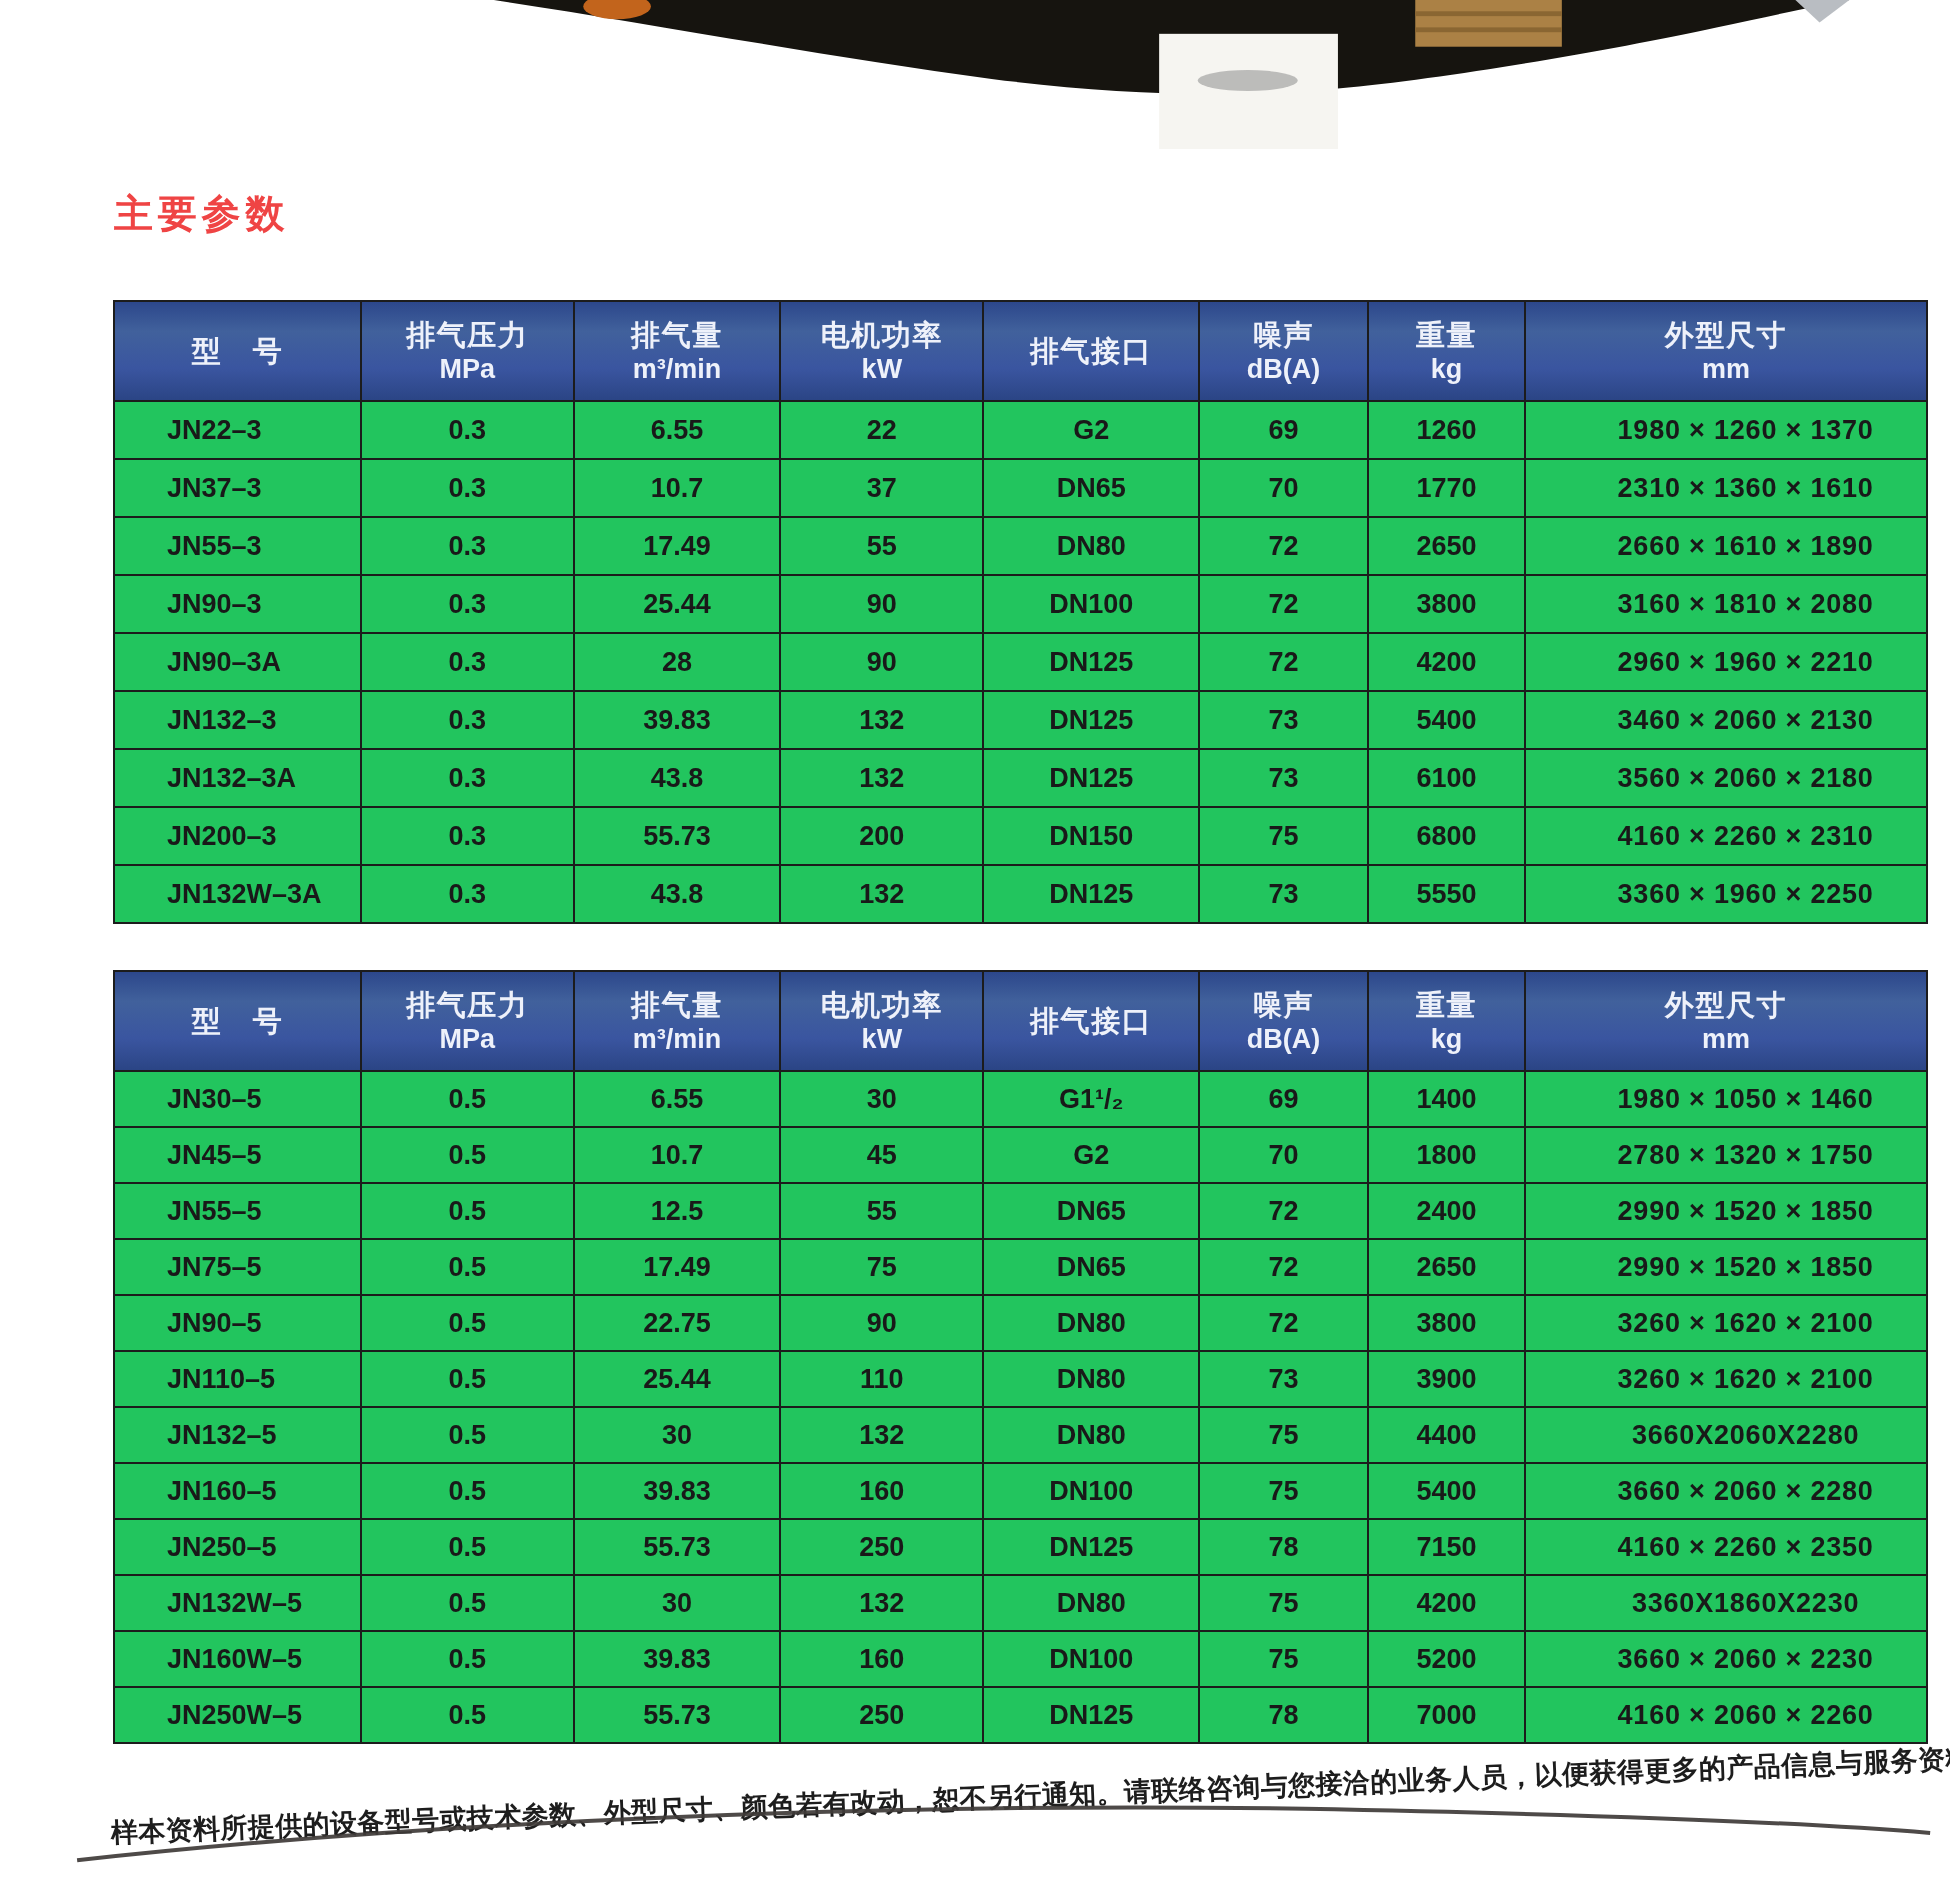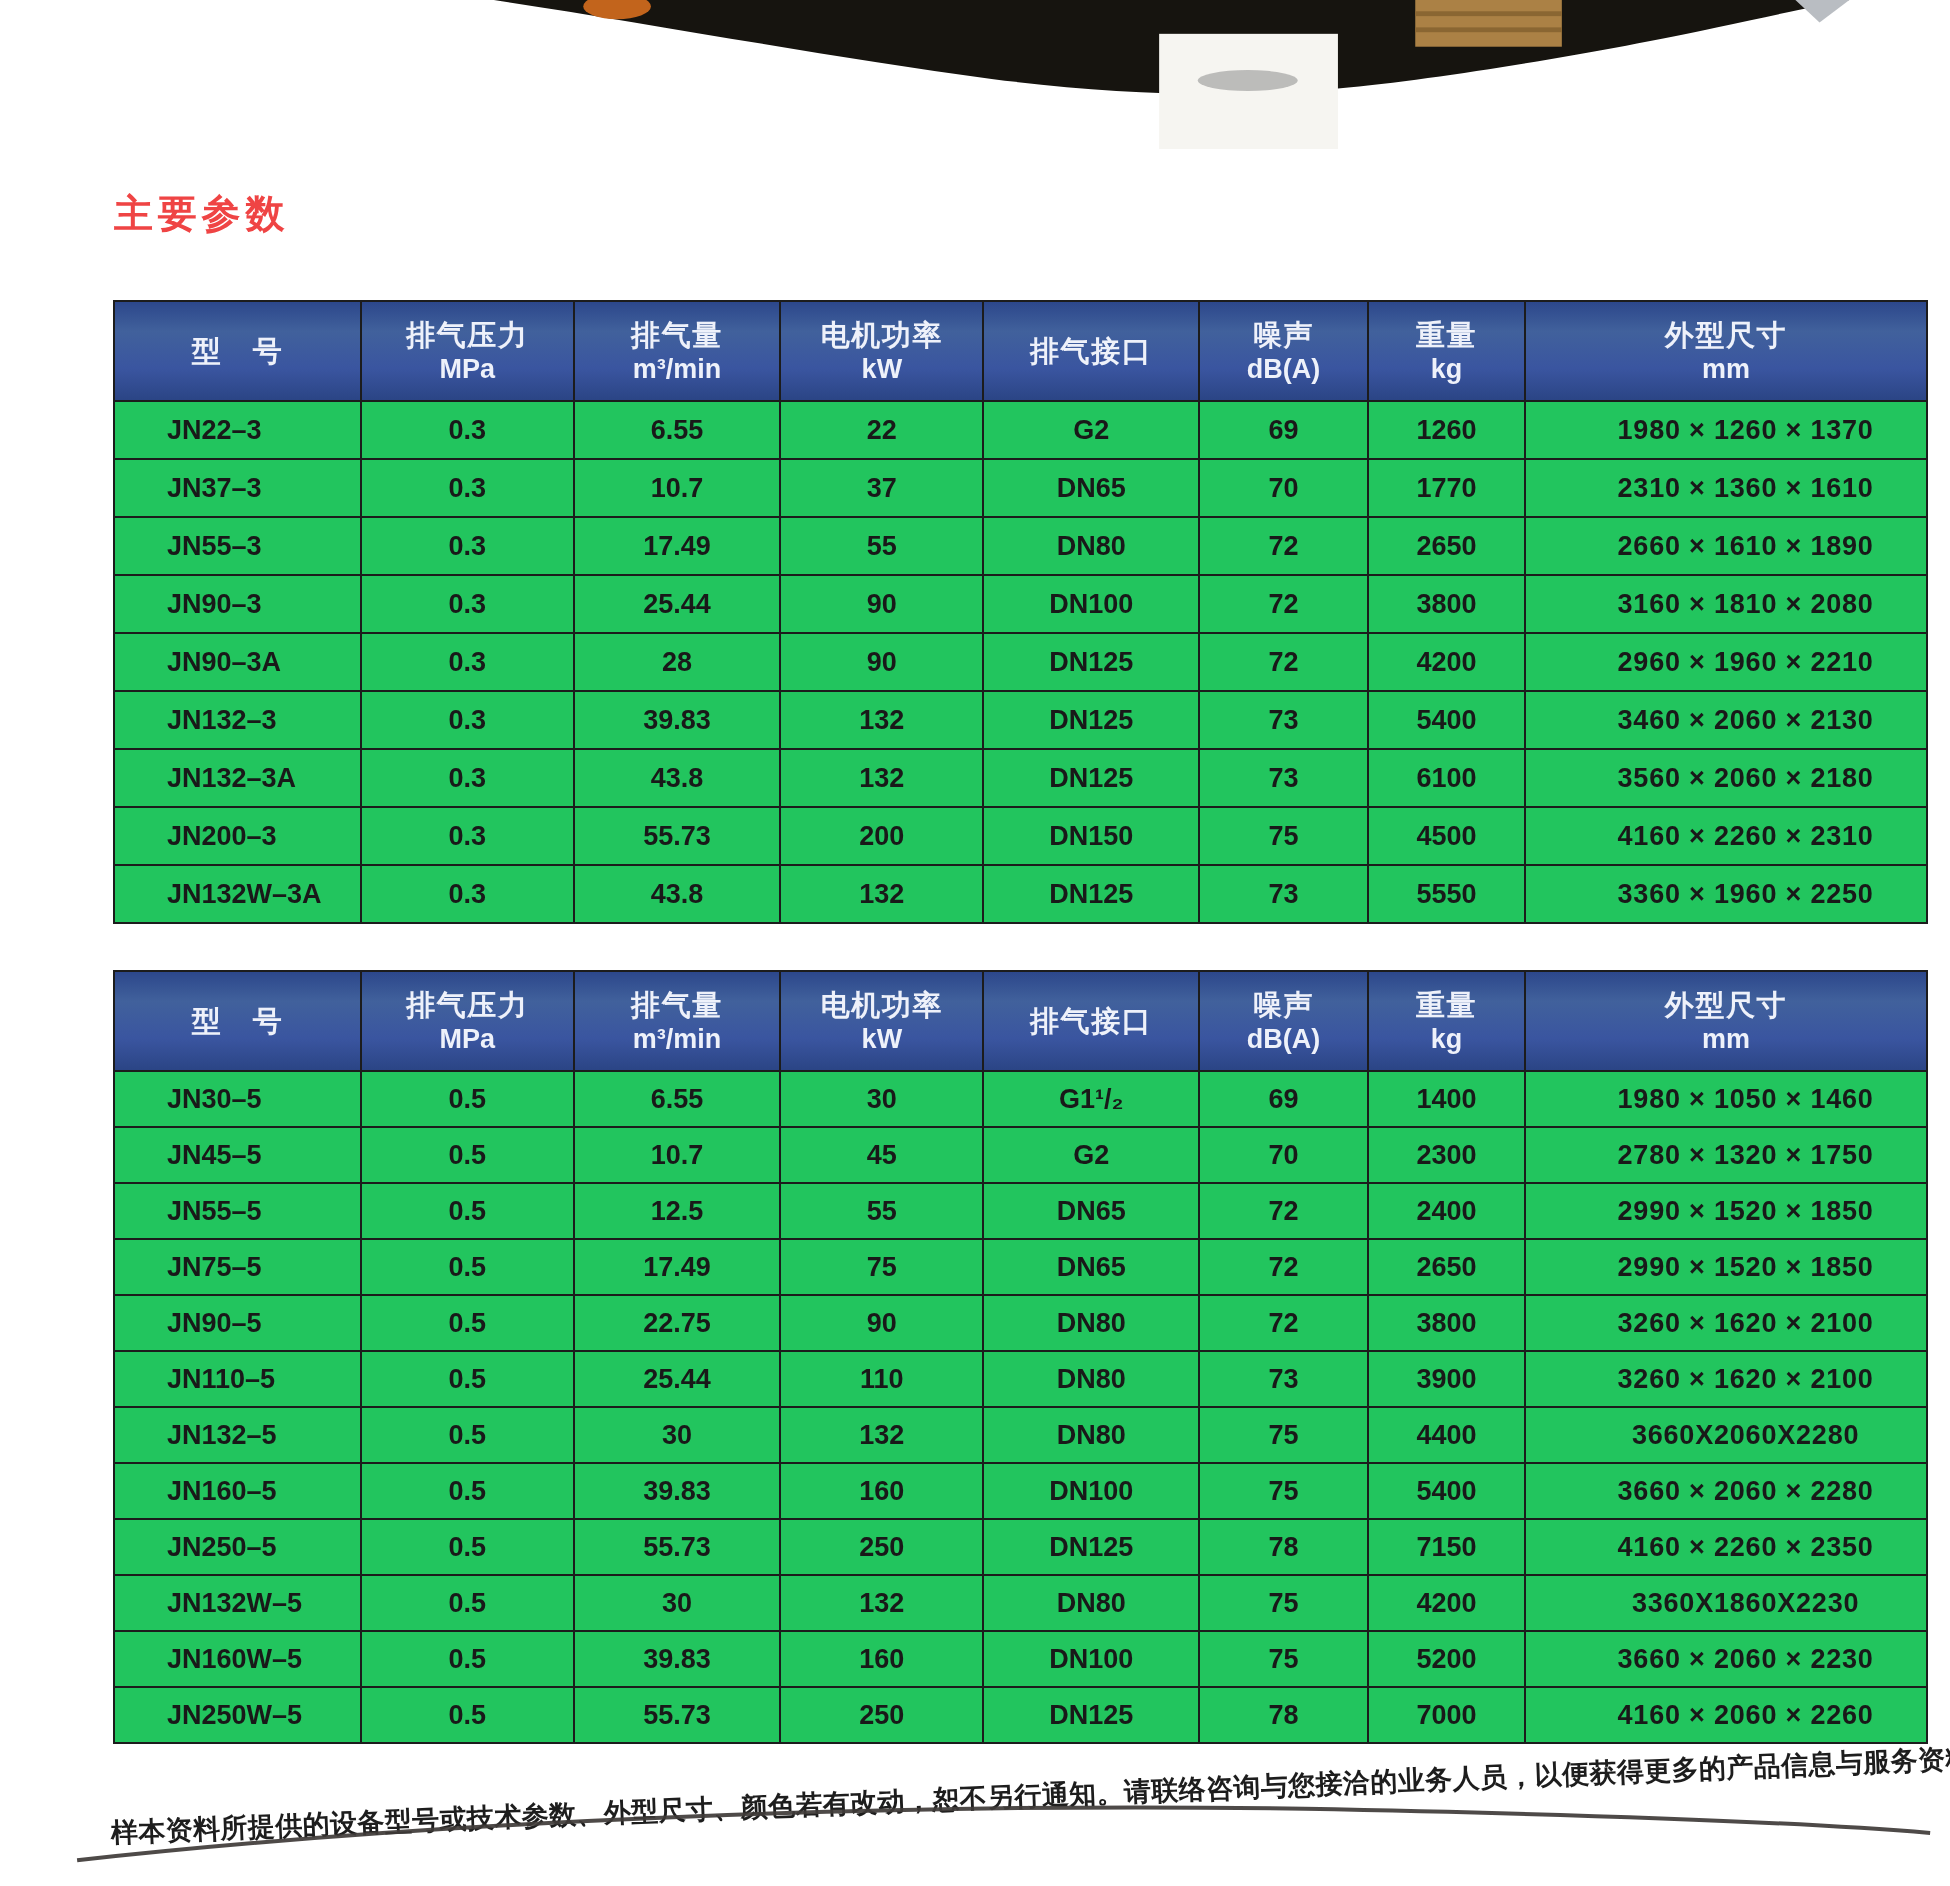--- a/index.html
+++ b/index.html
@@ -185,21 +185,21 @@
           <td data-name="cell-weight">6100</td>
           <td data-name="cell-dimensions">3560 × 2060 × 2180</td>
         </tr>
         <tr data-name="table-row">
           <td data-name="cell-model" class="model-cell">JN200–3</td>
           <td data-name="cell-pressure">0.3</td>
           <td data-name="cell-capacity">55.73</td>
           <td data-name="cell-power">200</td>
           <td data-name="cell-connection">DN150</td>
           <td data-name="cell-noise">75</td>
-          <td data-name="cell-weight">4500</td>
+          <td data-name="cell-weight">6800</td>
           <td data-name="cell-dimensions">4160 × 2260 × 2310</td>
         </tr>
         <tr data-name="table-row">
           <td data-name="cell-model" class="model-cell">JN132W–3A</td>
           <td data-name="cell-pressure">0.3</td>
           <td data-name="cell-capacity">43.8</td>
           <td data-name="cell-power">132</td>
           <td data-name="cell-connection">DN125</td>
           <td data-name="cell-noise">73</td>
           <td data-name="cell-weight">5550</td>
@@ -266,21 +266,21 @@
           <td data-name="cell-weight">1400</td>
           <td data-name="cell-dimensions">1980 × 1050 × 1460</td>
         </tr>
         <tr data-name="table-row">
           <td data-name="cell-model" class="model-cell">JN45–5</td>
           <td data-name="cell-pressure">0.5</td>
           <td data-name="cell-capacity">10.7</td>
           <td data-name="cell-power">45</td>
           <td data-name="cell-connection">G2</td>
           <td data-name="cell-noise">70</td>
-          <td data-name="cell-weight">2300</td>
+          <td data-name="cell-weight">1800</td>
           <td data-name="cell-dimensions">2780 × 1320 × 1750</td>
         </tr>
         <tr data-name="table-row">
           <td data-name="cell-model" class="model-cell">JN55–5</td>
           <td data-name="cell-pressure">0.5</td>
           <td data-name="cell-capacity">12.5</td>
           <td data-name="cell-power">55</td>
           <td data-name="cell-connection">DN65</td>
           <td data-name="cell-noise">72</td>
           <td data-name="cell-weight">2400</td>

